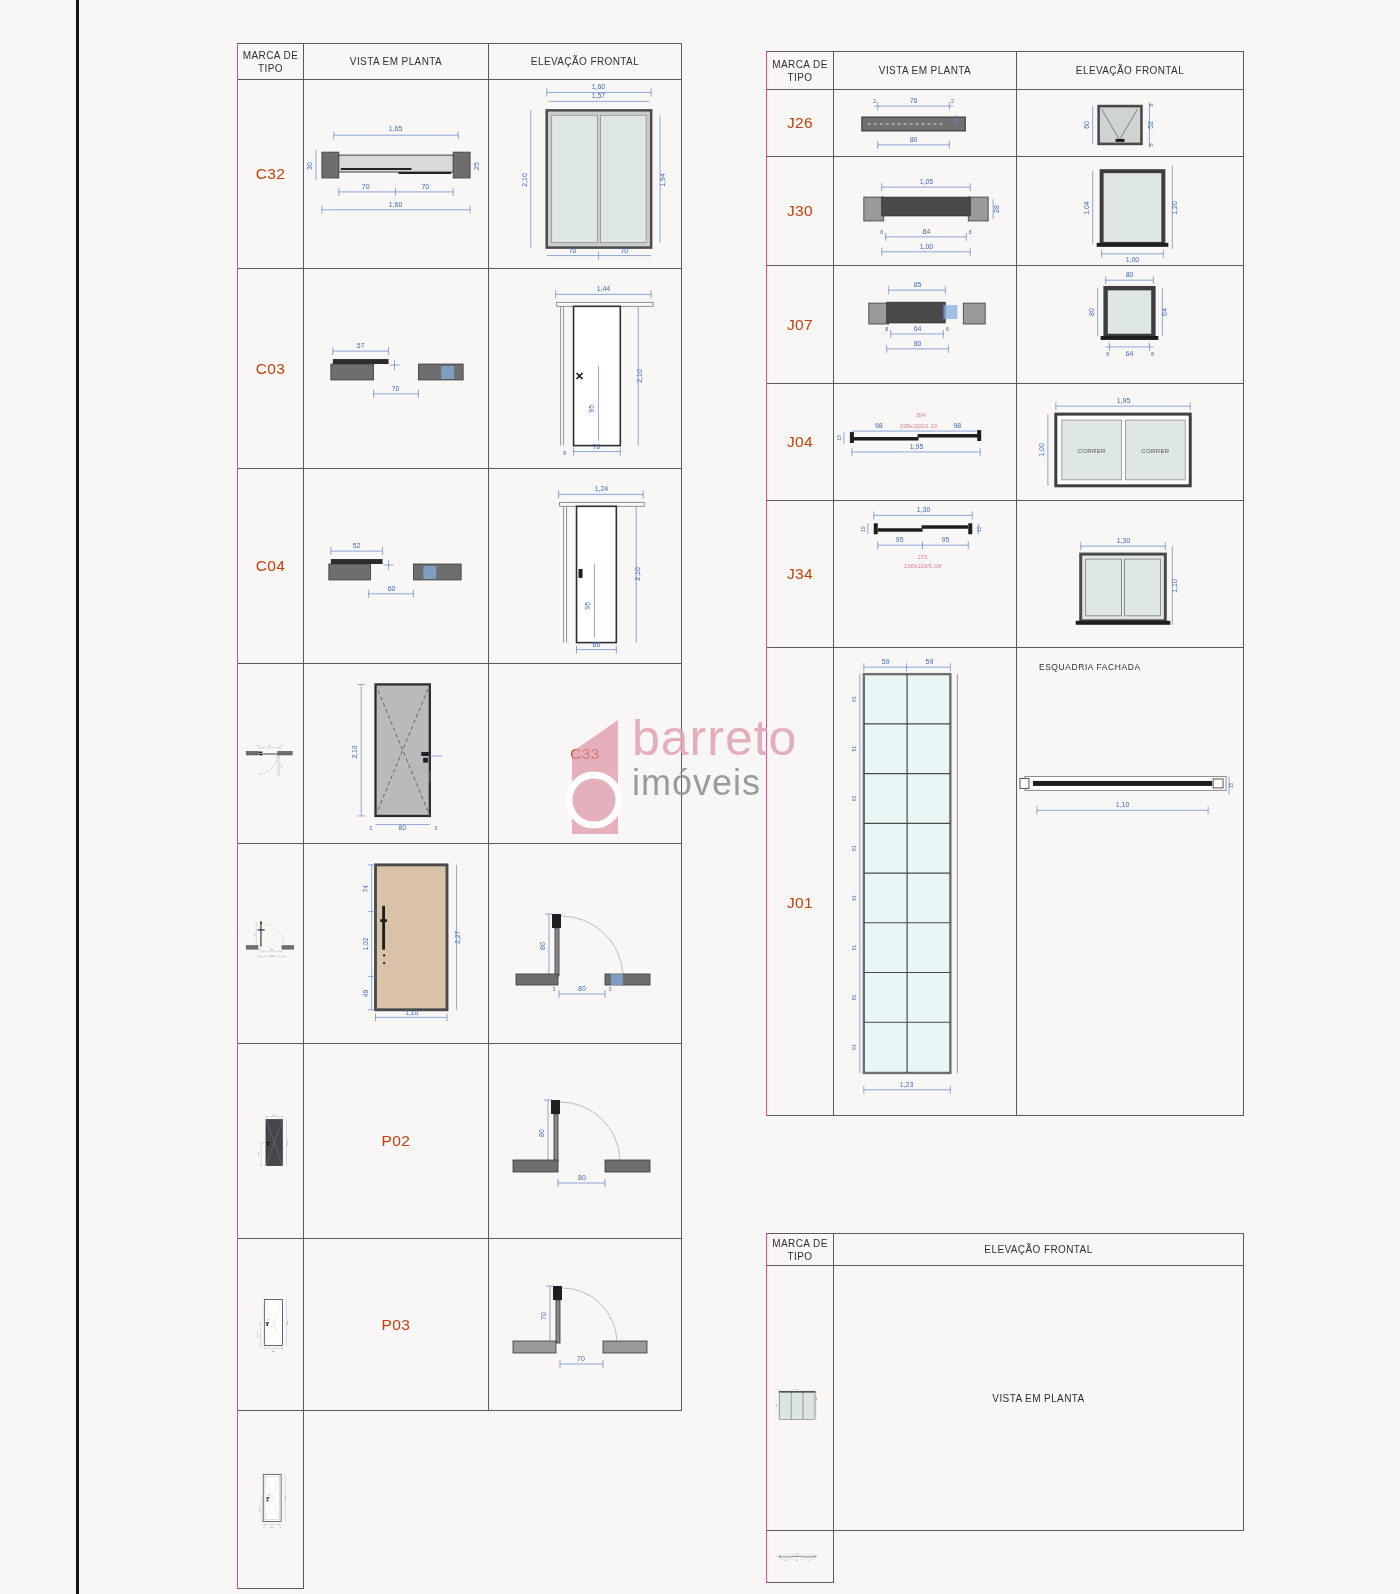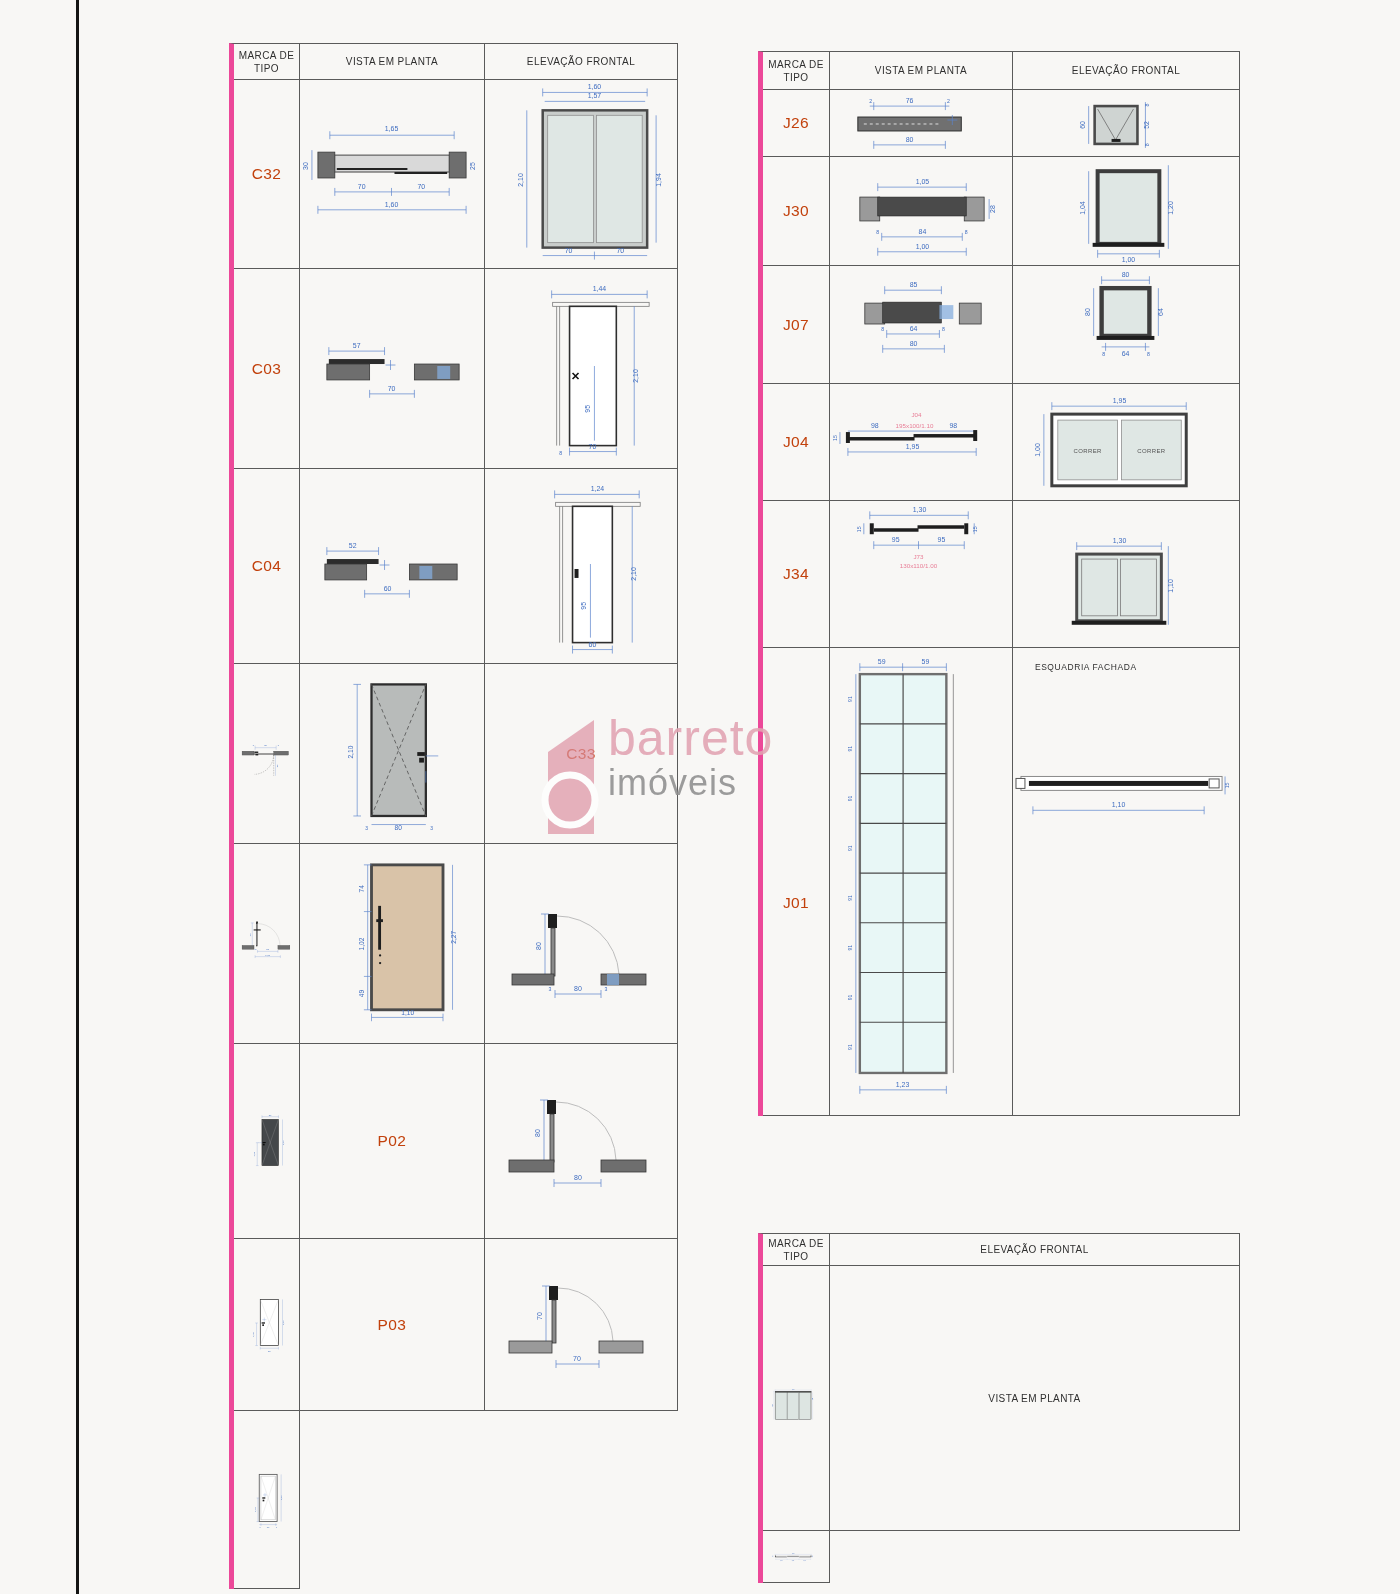--- a/index.html
+++ b/index.html
@@ -1,19 +1,19 @@
 <!DOCTYPE html>
 <html><head>
 <meta charset="utf-8">
 <style>
   html,body{margin:0;padding:0;background:#e9e8e6;}
   #canvas{position:relative;width:1400px;height:1594px;background:#f8f7f5;overflow:hidden;
           font-family:"Liberation Sans",sans-serif;}
   .edge{position:absolute;background:#141414;}
-  .tbl{position:absolute;display:grid;border-top:1px solid #5a5a5a;border-left:5px solid #ec4899;}
+  .tbl{position:absolute;display:grid;border-top:1px solid #5a5a5a;border-left:1px solid #ec4899;margin-left:8px;}
   .cell{border-right:1px solid #5a5a5a;border-bottom:1px solid #5a5a5a;position:relative;
         display:flex;align-items:center;justify-content:center;overflow:hidden;}
   .hdr{font-size:10px;color:#2f2f2f;text-align:center;letter-spacing:.4px;line-height:1.3;padding:0 4px;}
   .idcell span{color:#c2410c;font-size:15.5px;letter-spacing:.4px;}
   .topalign{align-items:center;padding-top:42px;}
   svg{display:block;}
   svg text{font-family:"Liberation Sans",sans-serif;}
   .dim{fill:#3e6cc0;font-size:7px;text-anchor:middle;}
   .tiny{font-size:5.2px;}
   .pink{fill:#e87d96;font-size:6.3px;text-anchor:middle;}
@@ -22,21 +22,21 @@
   .wall2{fill:#9a9a9a;stroke:#383838;stroke-width:.8;}
   .dark{fill:#4a4a4a;stroke:#222;stroke-width:.6;}
   .glass{fill:#dfe7e4;stroke:#8f8f8f;stroke-width:.8;}
   .thin{stroke:#7a7a7a;stroke-width:.8;fill:none;}
   .dash{stroke:#555;stroke-width:.9;stroke-dasharray:4 3;fill:none;}
   .arc{stroke:#bdbdbd;stroke-width:1;fill:none;}
   .hw{fill:#1e1e1e;}
   .blue{fill:#85aede;opacity:.75;}
   .elabel{fill:#2f2f2f;font-size:8.5px;letter-spacing:.6px;}
   .correr{fill:#555;font-size:6px;text-anchor:middle;letter-spacing:.4px;}
-  #wm{position:absolute;left:536px;top:712px;width:280px;height:130px;opacity:.88;display:flex;}
+  #wm{position:absolute;left:560px;top:712px;width:280px;height:130px;opacity:.88;display:flex;}
   #wm .wtxt{margin-left:8px;}
   #wm .brand{color:#e2a3b2;font-size:50px;line-height:52px;letter-spacing:1px;}
   #wm .sub{color:#8f8f8f;font-size:36px;line-height:38px;letter-spacing:1px;}
 </style>
 </head>
 <body>
 
 <div id="canvas">
   <div class="edge" style="left:76px;top:0;width:3px;height:1594px;"></div>
 

